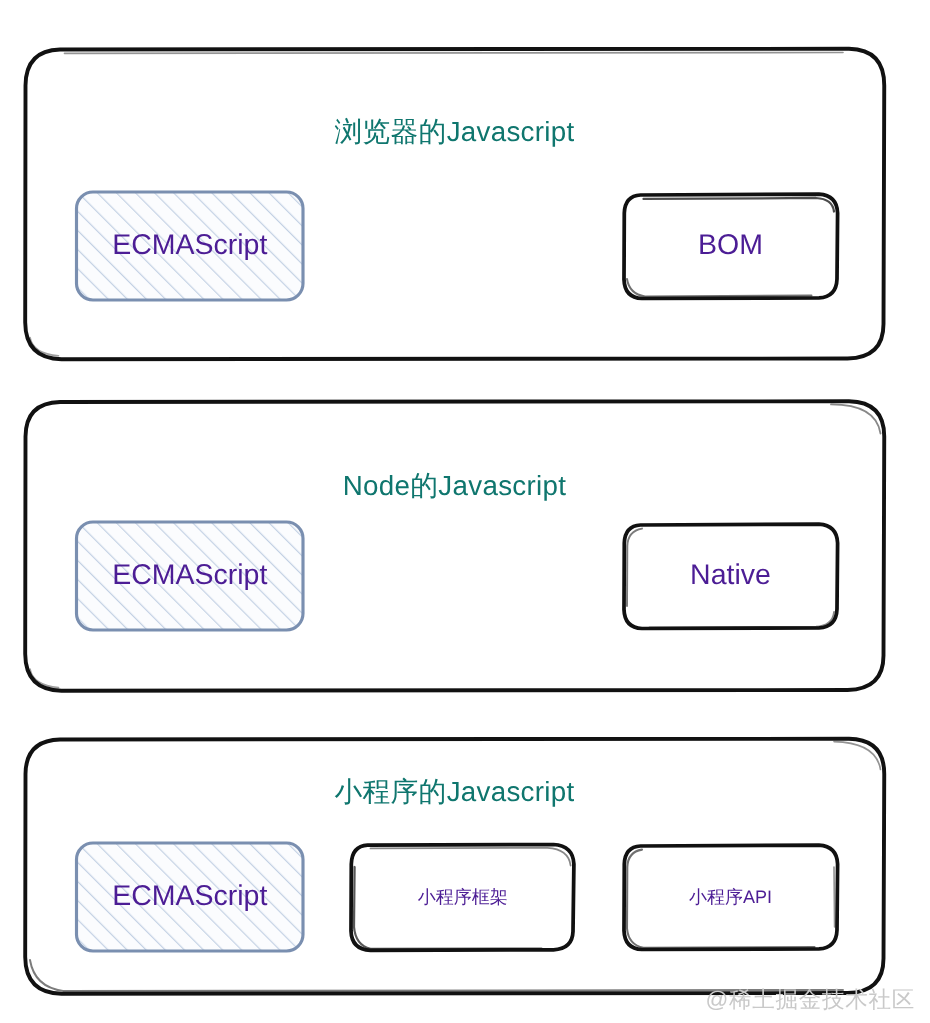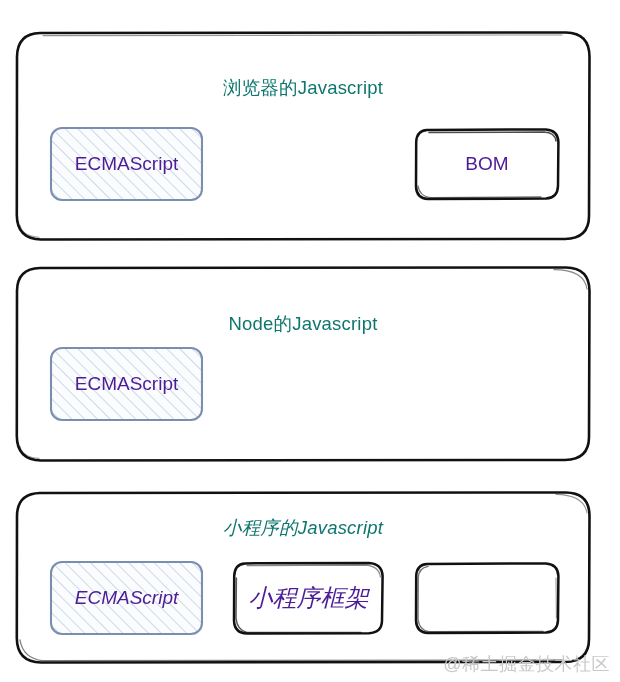--- a/index.html
+++ b/index.html
@@ -80,33 +80,33 @@
   .node-label {
     position: relative;
     z-index: 2;
     font-size: 19px;
     line-height: 22px;
     color: #4c1d95;
     white-space: nowrap;
   }
 
   .node-box.cjk .node-label {
-    font-size: 24px;
+    font-size: 12px;
   }
 
   
   .slot-1 { left: 35px;  width: 155px; }
   .slot-2 { left: 217px; width: 155px; }
   .slot-3 { left: 399px; width: 148px; }
 
   .watermark {
     position: absolute;
     right: 10px;
     bottom: 6px;
-    font-size: 18px;
+    font-size: 15px;
     color: #c9c9c9;
     letter-spacing: 0.5px;
     white-space: nowrap;
     user-select: none;
   }
 </style>
 </head>
 <body>
 
 <svg id="svg-defs" width="0" height="0" style="position:absolute" aria-hidden="true">
@@ -163,25 +163,33 @@
     <div class="box-row" style="top:81px;">
 
       <div class="node-box slot-1">
         <svg class="node-frame" viewBox="0 0 155 76" preserveAspectRatio="none">
           <rect x="2" y="2" width="151" height="72" rx="11" ry="11" fill="url(#hatch-blue)" stroke="#7a8fb0" stroke-width="2.1"></rect>
         </svg>
         <span class="node-label">ECMAScript</span>
       </div>
 
 
+      <div class="node-box slot-3">
+        <svg class="node-frame" viewBox="0 0 148 76" preserveAspectRatio="none">
+          <path d="M 14 4 L 133 3.4 Q 145 4.2 145.4 16 L 145 60 Q 144.6 72 133 72.6 L 15 73 Q 3.4 72.4 3 60.4 L 3.2 16 Q 3.6 4.6 14 4 Z" fill="#ffffff" stroke="#111111" stroke-width="2.5" stroke-linecap="round" stroke-linejoin="round"></path>
+          <path d="M 15 6.4 Q 5.6 8 5.2 18 L 5 58" fill="none" stroke="#111111" stroke-width="1.3" opacity="0.55" stroke-linecap="round"></path>
+          <path d="M 143 62 Q 142 71 131 71.8 L 20 72.2" fill="none" stroke="#111111" stroke-width="1.2" opacity="0.5" stroke-linecap="round"></path>
+        </svg>
+        <span class="node-label">Native</span>
+      </div>
 
     </div>
   </div>
 
-  <div class="panel" id="panel-2" style="top:490px; height:175px;font-style:italic;">
+  <div class="panel" id="panel-2" style="top:490px; height:175px;">
     <svg class="panel-frame" viewBox="0 0 578 175" preserveAspectRatio="none">
       <path d="M 26 3 L 552 2.5 Q 575.5 3 575.5 26 L 575 149 Q 575 171.5 551 172 L 27 172.5 Q 3 172 2.8 148 L 3 26 Q 3.2 3.6 26 3 Z" fill="none" stroke="#111111" stroke-width="2.6" stroke-linecap="round" stroke-linejoin="round"></path>
       <path d="M 6 150 Q 9 168 28 170.6 L 548 170" fill="none" stroke="#111111" stroke-width="1.3" opacity="0.55" stroke-linecap="round"></path>
       <path d="M 542 4.4 Q 570 5 573 23" fill="none" stroke="#111111" stroke-width="1.1" opacity="0.45" stroke-linecap="round"></path>
     </svg>
 
     <div class="panel-title" style="top:26px;">小程序的Javascript</div>
 
     <div class="box-row" style="top:70px;">
 
@@ -200,20 +208,21 @@
         </svg>
         <span class="node-label">小程序框架</span>
       </div>
 
       <div class="node-box slot-3 cjk">
         <svg class="node-frame" viewBox="0 0 148 76" preserveAspectRatio="none">
           <path d="M 14 4 L 133 3.4 Q 145 4.2 145.4 16 L 145 60 Q 144.6 72 133 72.6 L 15 73 Q 3.4 72.4 3 60.4 L 3.2 16 Q 3.6 4.6 14 4 Z" fill="#ffffff" stroke="#111111" stroke-width="2.5" stroke-linecap="round" stroke-linejoin="round"></path>
           <path d="M 15 6.4 Q 5.6 8 5.2 18 L 5 59 Q 6 70 16 71.8 L 130 71.4" fill="none" stroke="#111111" stroke-width="1.4" opacity="0.6" stroke-linecap="round"></path>
           <path d="M 143 18 L 143.4 58" fill="none" stroke="#111111" stroke-width="1.1" opacity="0.45" stroke-linecap="round"></path>
         </svg>
+        <span class="node-label">小程序API</span>
       </div>
 
     </div>
   </div>
 
   <div class="watermark">@稀土掘金技术社区</div>
 
 </div>
 
 </body></html>

